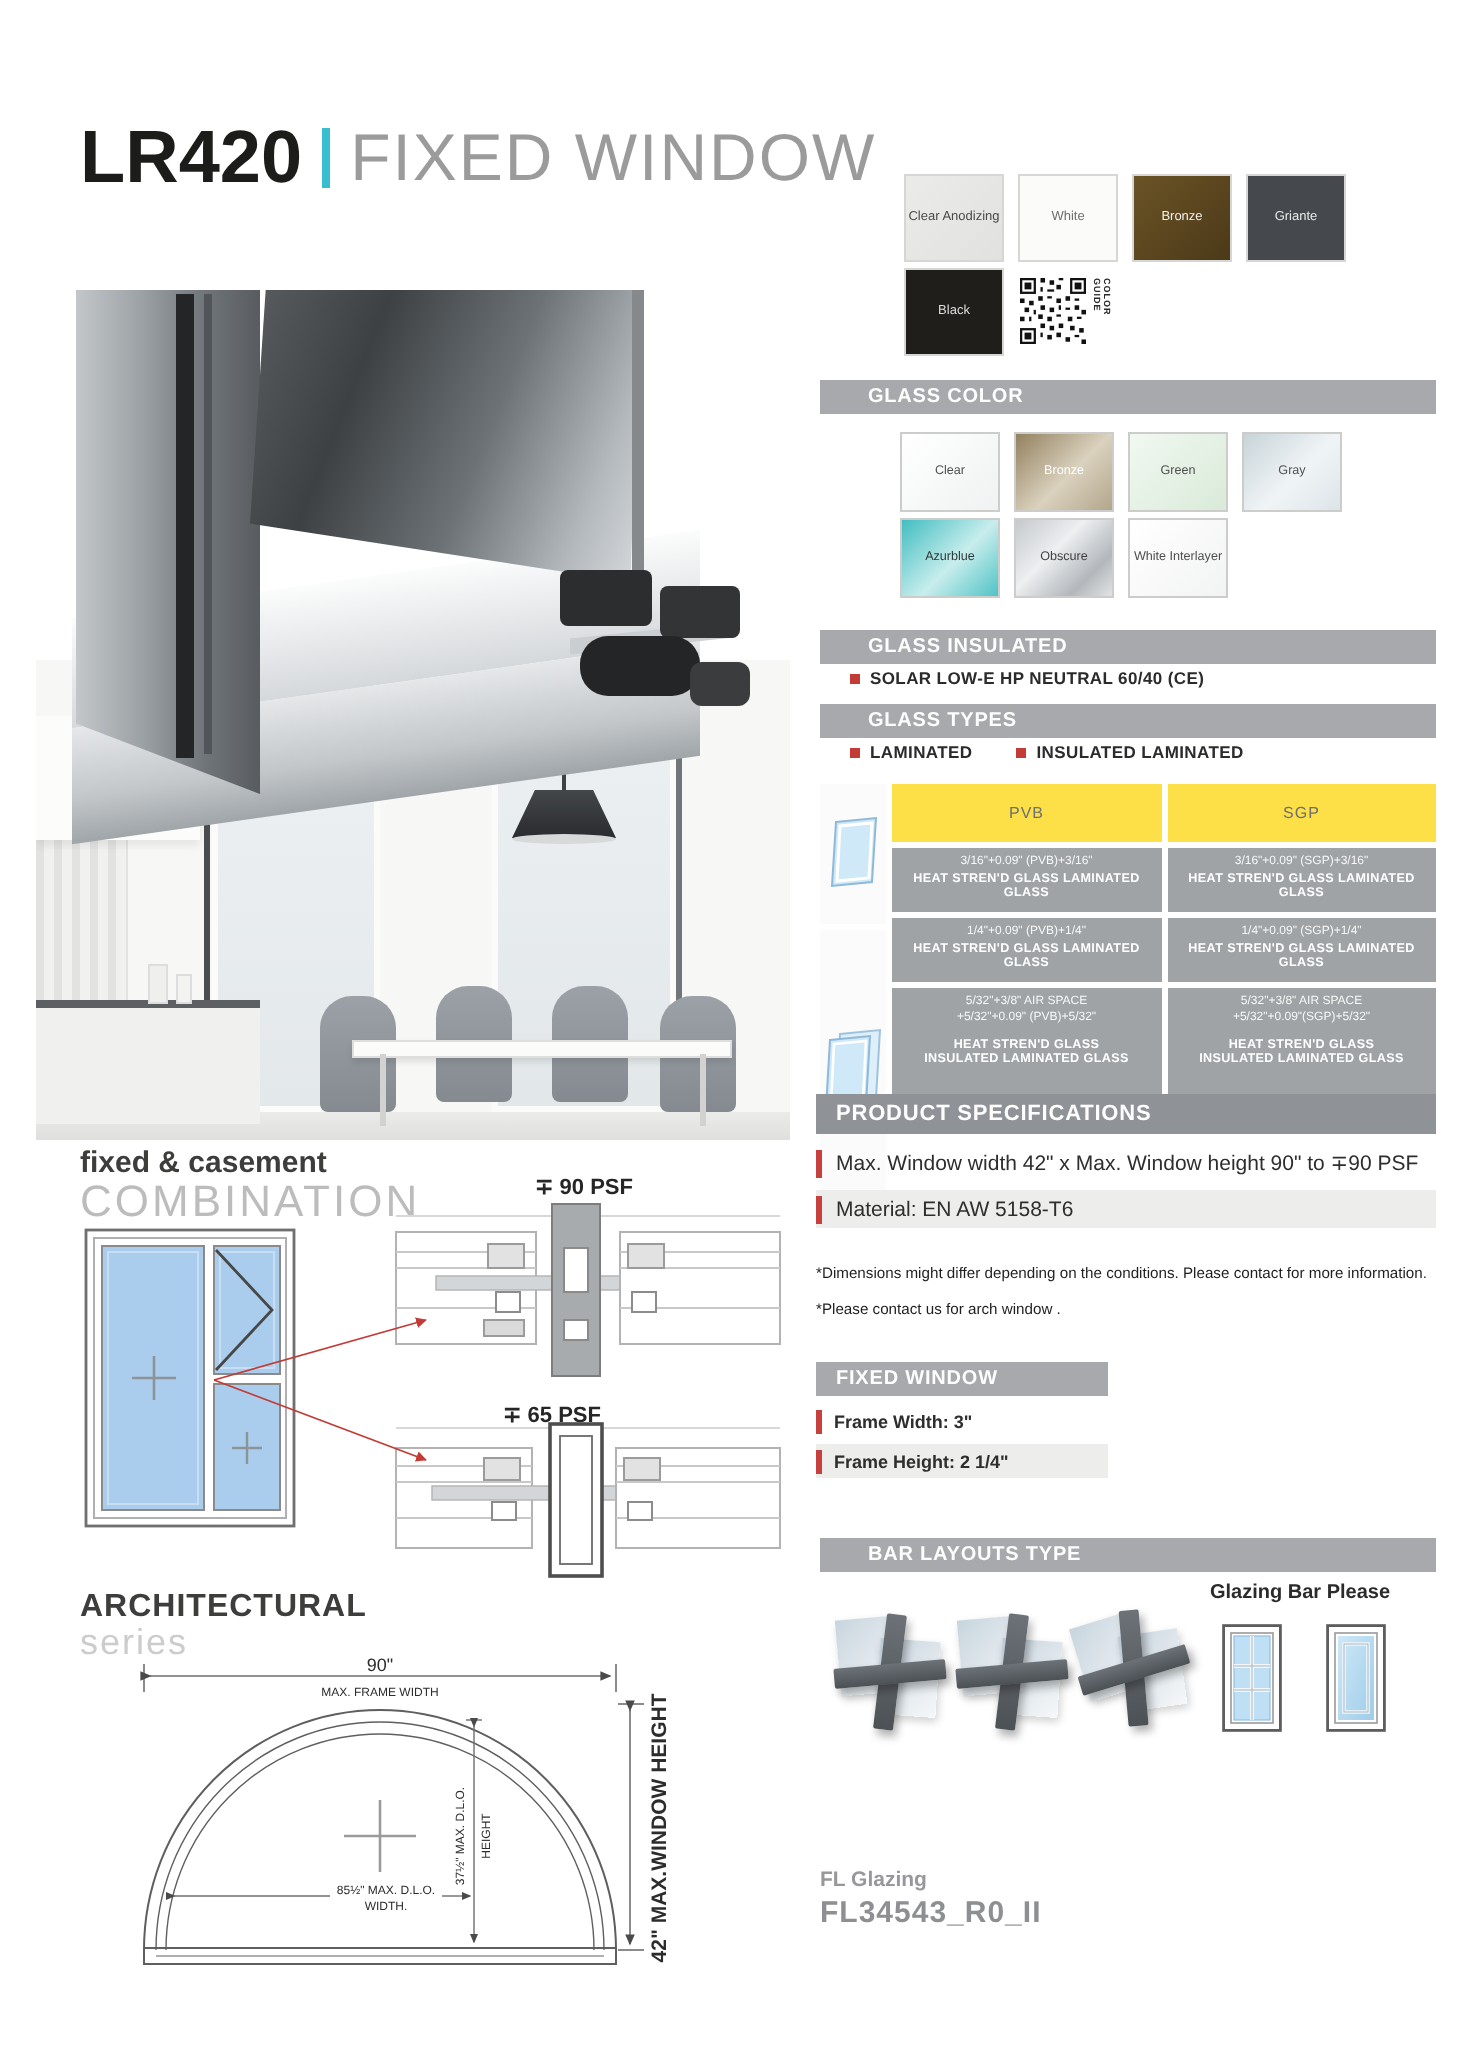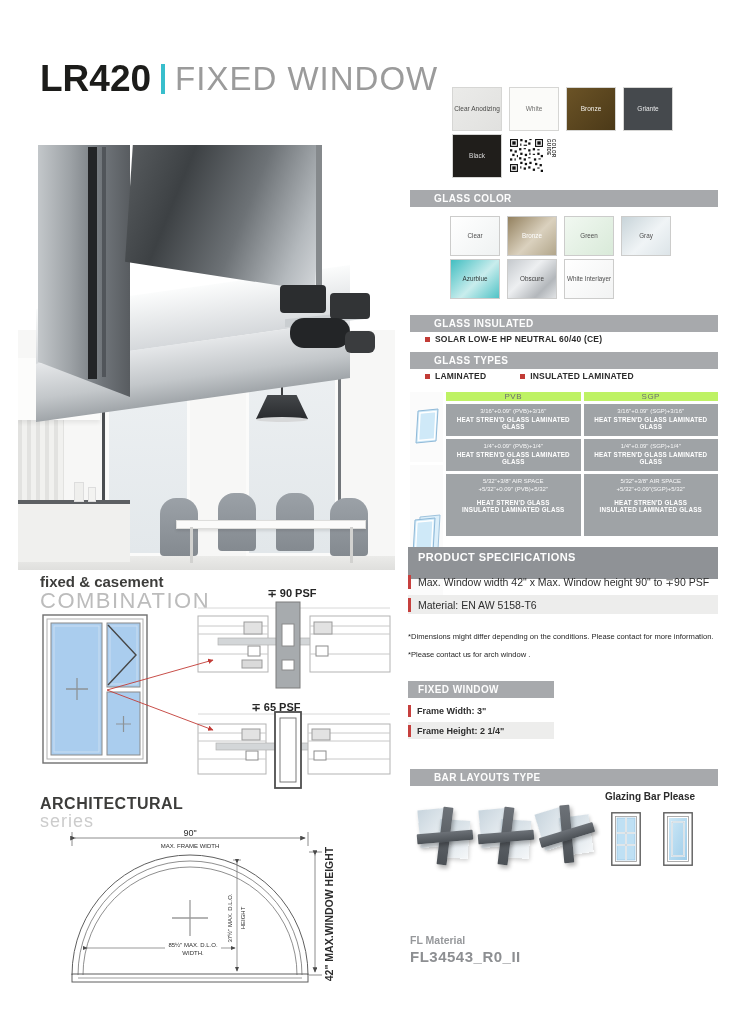--- a/index.html
+++ b/index.html
@@ -12,21 +12,21 @@
   .model{font-size:37px;font-weight:800;color:#1c1c1a;letter-spacing:0;}
   .cyan-bar{width:4px;height:30px;background:#38becc;}
   .prod{font-size:33px;font-weight:300;color:#9b9b9b;letter-spacing:1px;}
   .series-row{left:40px;top:99px;width:315px;text-align:right;font-size:15px;}
   .series-bold{font-weight:800;color:#161616;}
   .series-light{font-weight:300;color:#9a9a9a;}
 
   
   .hdr{left:410px;width:308px;height:17px;background:#a7a9ac;color:#fdfdfd;
        font-size:10px;font-weight:bold;letter-spacing:.4px;padding:3px 0 0 24px;box-sizing:border-box;}
-  .hdr-dark{left:408px;width:310px;height:32px;background:#8f9296;font-size:11px;padding:4px 0 0 10px;}
+  .hdr-dark{left:408px;width:310px;height:20px;background:#8f9296;font-size:11px;padding:4px 0 0 10px;}
   .hdr-narrow{width:146px;padding-left:10px;}
 
   
   .fin-row{left:452px;top:87px;display:flex;gap:7px;}
   .fin-swatch{width:48px;height:42px;border:1px solid #d6d6d4;display:flex;align-items:center;justify-content:center;text-align:center;font-size:6.5px;line-height:1.3;}
   .fin-black{left:452px;top:134px;}
   .qr-wrap{left:510px;top:139px;width:33px;height:33px;}
   .qr-caption{left:546px;top:139px;font-size:4.5px;color:#2c2c2c;writing-mode:vertical-rl;letter-spacing:.5px;font-weight:bold;height:34px;}
 
   
@@ -35,21 +35,21 @@
   .gc-swatch{width:48px;height:38px;border:1px solid #cccccb;display:flex;align-items:center;justify-content:center;text-align:center;font-size:6.3px;line-height:1.25;}
 
   
   .bullet-line{display:flex;align-items:center;gap:5px;font-size:8.5px;font-weight:bold;color:#2b2b2b;letter-spacing:.2px;}
   .sq{display:inline-block;width:5px;height:5px;background:#c23b36;}
 
   
   .gt-icons{left:410px;top:392px;width:33px;}
   .gt-icon{width:33px;height:70px;background:#fbfbfb;display:flex;align-items:center;justify-content:center;margin-bottom:3px;}
   .gt-grid{left:446px;top:392px;width:272px;display:grid;grid-template-columns:1fr 1fr;grid-auto-rows:auto;gap:3px;}
-  .gt-h{background:#bef264;color:#6c6e70;font-size:8px;text-align:center;padding:0 0;letter-spacing:.5px;}
+  .gt-h{background:#fde047;color:#6c6e70;font-size:8px;text-align:center;padding:10px 0;letter-spacing:.5px;}
   .gt-c{background:#9fa3a6;color:#fff;text-align:center;padding:4px 2px;box-sizing:border-box;}
   .gt-c .l1{font-size:6px;color:rgba(255,255,255,.92);margin-bottom:2px;}
   .gt-c .l2{font-size:6.3px;font-weight:bold;letter-spacing:.2px;}
   .gt-c .gap{height:5px;}
   .gt-r1{height:32px;}.gt-r3{height:62px;}
 
   
   .spec-row{left:408px;display:flex;align-items:center;width:310px;height:19px;font-size:10.5px;color:#2e2e2e;}
   .spec-row .rb{width:3px;height:14px;background:#c6403e;margin-right:7px;flex:0 0 aupx;}
   .spec-row.lt{background:#ededec;}
@@ -270,21 +270,21 @@
       </div>
   </div>
 
   <div class="abs hdr" style="top:315px;">GLASS INSULATED</div>
   <div class="abs bullet-line" style="left:425px;top:334px;">
     <span class="sq"></span>
     <span>SOLAR LOW-E HP NEUTRAL 60/40 (CE)</span>
   </div>
 
   <div class="abs hdr" style="top:352px;">GLASS TYPES</div>
-  <div class="abs" style="left:425px;top:371px;display:flex;gap:34px;">
+  <div class="abs" style="left:425px;top:371px;display:flex;gap:22px;">
     <span class="bullet-line">
         <span class="sq"></span>
         <span>LAMINATED</span>
       </span>
     <span class="bullet-line">
         <span class="sq"></span>
         <span>INSULATED LAMINATED</span>
       </span>
   </div>
 
@@ -405,21 +405,21 @@
     <defs>
         <linearGradient id="g2grad" x1="0" y1="0" x2="1" y2="1">
           <stop offset="0" stop-color="#cde8f7"></stop>
           <stop offset="1" stop-color="#9fcde9"></stop>
         </linearGradient>
       </defs>
     <rect x="9" y="10" width="12" height="34" fill="none" stroke="#f2f6f9" stroke-width="1.8"></rect>
     <rect x="9" y="10" width="12" height="34" fill="none" stroke="#a8b6bf" stroke-width="0.5"></rect>
   </svg>
 
-  <div class="abs appr-label">FL Material</div>
+  <div class="abs appr-label">FL Glazing</div>
   <div class="abs appr-num">FL34543_R0_II</div>
 
   <div class="abs comb-h1">fixed &amp; casement</div>
   <div class="abs comb-h2">COMBINATION</div>
 
   <svg class="abs" style="left:30px;top:580px;" width="365" height="215" viewBox="0 0 365 215">
     <defs>
       <marker id="arrR" markerWidth="7" markerHeight="7" refX="5.5" refY="3" orient="auto">
           <path d="M0,0 L6,3 L0,6 z" fill="#c23b36"></path>
         </marker>

